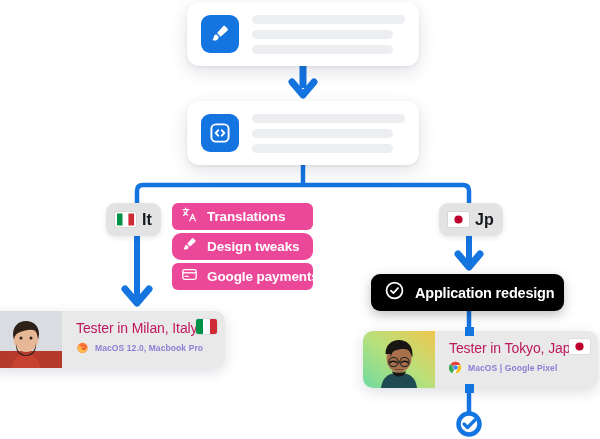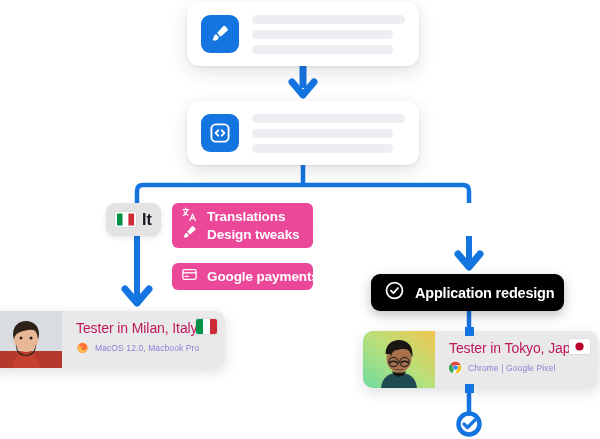--- a/index.html
+++ b/index.html
@@ -49,21 +49,21 @@
   .ctry .lbl{font-size:16px;font-weight:700;color:#15181d;letter-spacing:.1px;}
 
   
   .pill{
     position:absolute;left:172px;width:141px;height:27px;background:#ec4899;
     border-radius:6px;display:flex;align-items:center;gap:9px;padding:0 9px;
     box-sizing:border-box;
   }
   .pill .ptxt{color:#fff;font-size:13.5px;font-weight:700;letter-spacing:-.1px;white-space:nowrap;}
   .pill.p1{top:203px;}
-  .pill.p2{top:221px;}
+  .pill.p2{top:233px;border-radius:9px;}
   .pill.p3{top:263px;}
 
   
   .blackpill{
     position:absolute;left:371px;top:274px;width:193px;height:37px;background:#000;
     border-radius:9px;display:flex;align-items:center;gap:10px;padding:14px 13px;
     box-sizing:border-box;box-shadow:0 4px 12px rgba(0,0,0,.25);
   }
   .blackpill .btxt{color:#fff;font-size:14.5px;font-weight:700;letter-spacing:-.2px;white-space:nowrap;}
 
@@ -71,21 +71,21 @@
   .tester{
     position:absolute;background:#e9e9e9;border-radius:10px;overflow:hidden;
     display:flex;align-items:stretch;box-shadow:0 4px 14px rgba(20,30,60,.14);
   }
   .tester.milan{left:-10px;top:311px;width:235px;height:57px;}
   .tester.tokyo{left:363px;top:331px;width:235px;height:57px;}
   .avatar{width:72px;flex:0 0 auto;position:relative;overflow:hidden;}
   .tbody{flex:1;position:relative;padding:9px 10px 0 14px;box-sizing:border-box;}
   .tname{font-size:14px;font-weight:400;color:#be185d;letter-spacing:-.1px;white-space:nowrap;}
   .tmeta{display:flex;align-items:center;gap:6px;margin-top:5px;}
-  .tmeta .mtxt{font-size:8.5px;font-weight:400;color:#8b7fd4;white-space:nowrap;letter-spacing:.1px;}
+  .tmeta .mtxt{font-size:8.5px;font-weight:700;color:#8b7fd4;white-space:nowrap;letter-spacing:.1px;}
   .tflag{
     position:absolute;right:8px;top:8px;width:21px;height:15px;border-radius:2px;
     background:#fff;overflow:hidden;box-shadow:0 0 0 1px rgba(0,0,0,.05);
   }
 
   
   .handle{position:absolute;width:9px;height:9px;background:#1474e0;}
 
   .brow{font-size:0;line-height:0;display:block;}
 </style>
@@ -147,20 +147,29 @@
     <span class="flagchip">
       <svg class="brow" width="21" height="15" viewBox="0 0 21 15">
         <rect x="2" y="1.5" width="5.7" height="12" fill="#009246"></rect>
         <rect x="7.7" y="1.5" width="5.7" height="12" fill="#ffffff"></rect>
         <rect x="13.4" y="1.5" width="5.7" height="12" fill="#ce2b37"></rect>
       </svg>
     </span>
     <span class="lbl">It</span>
   </div>
 
+  <div class="ctry jp">
+    <span class="flagchip">
+      <svg class="brow" width="21" height="15" viewBox="0 0 21 15">
+        <rect x="0" y="0" width="21" height="15" fill="#ffffff"></rect>
+        <circle cx="10.5" cy="7.5" r="4.1" fill="#bc002d"></circle>
+      </svg>
+    </span>
+    <span class="lbl">Jp</span>
+  </div>
 
   <div class="pill p1">
     <span>
       <svg width="17" height="17" viewBox="0 0 24 24" fill="none">
         <path d="M3 5h8M6.6 3v2M8.6 5c0 3.6-2.1 6.6-5 8.3M4.6 8.4c.9 2 2.8 3.7 5 4.4" stroke="#fff" stroke-width="1.8" stroke-linecap="round" stroke-linejoin="round"></path>
         <path d="M12.4 21l4-9.4 4 9.4M13.9 17.6h5" stroke="#fff" stroke-width="1.8" stroke-linecap="round" stroke-linejoin="round"></path>
       </svg>
     </span>
     <span class="ptxt">Translations</span>
   </div>
@@ -258,21 +267,21 @@
       <div class="tmeta">
         <span>
           <svg class="brow" width="13" height="13" viewBox="0 0 24 24">
             <circle cx="12" cy="12" r="10.4" fill="#fff"></circle>
             <path d="M12 1.6c4 0 7.5 2.3 9.2 5.6H12c-2.3 0-4.2 1.5-4.9 3.6L3.5 4.9A10.4 10.4 0 0 1 12 1.6z" fill="#ea4335"></path>
             <path d="M3.5 4.9l3.6 6.3c-.1.3-.1.5-.1.8 0 1.8 1 3.4 2.5 4.2l-3.7 6.2A10.4 10.4 0 0 1 3.5 4.9z" fill="#34a853"></path>
             <path d="M21.2 7.2a10.4 10.4 0 0 1-9.5 15.2l4.6-8a5 5 0 0 0 .1-4.8l-.3-.5z" fill="#fbbc05"></path>
             <circle cx="12" cy="12" r="4.3" fill="#4285f4"></circle>
           </svg>
         </span>
-        <span class="mtxt">Chrome | Google Pixel</span>
+        <span class="mtxt">MacOS | Google Pixel</span>
       </div>
       <span class="tflag">
         <svg class="brow" width="21" height="15" viewBox="0 0 21 15">
           <rect x="0" y="0" width="21" height="15" fill="#ffffff"></rect>
           <circle cx="10.5" cy="7.5" r="4.1" fill="#bc002d"></circle>
         </svg>
       </span>
     </div>
   </div>
 

